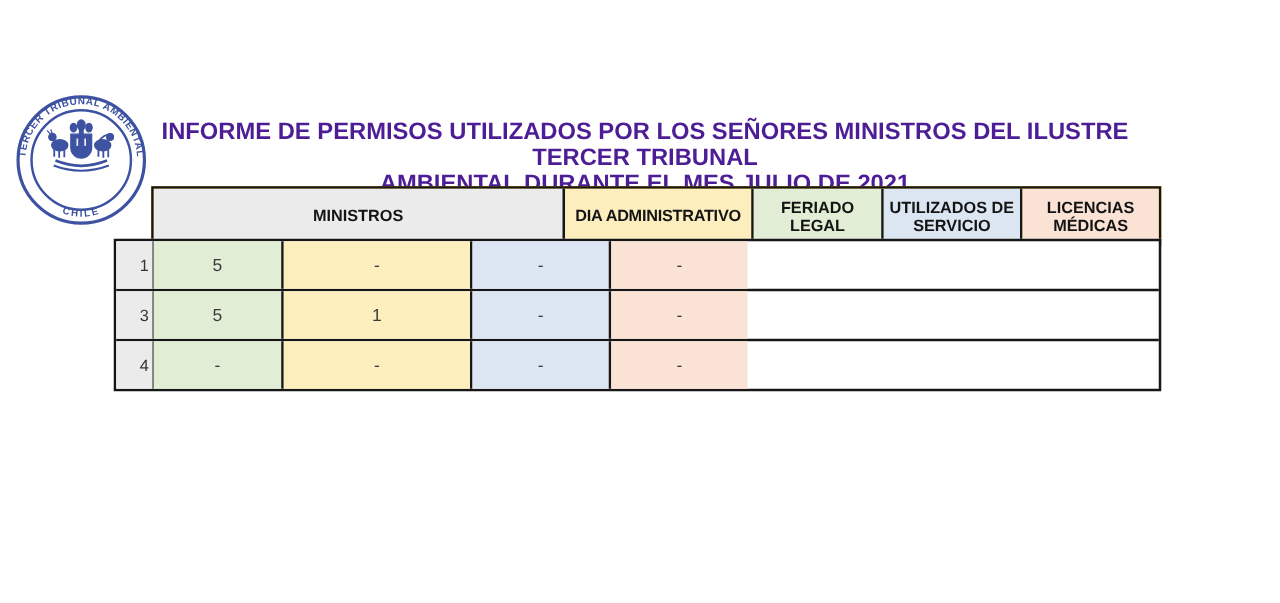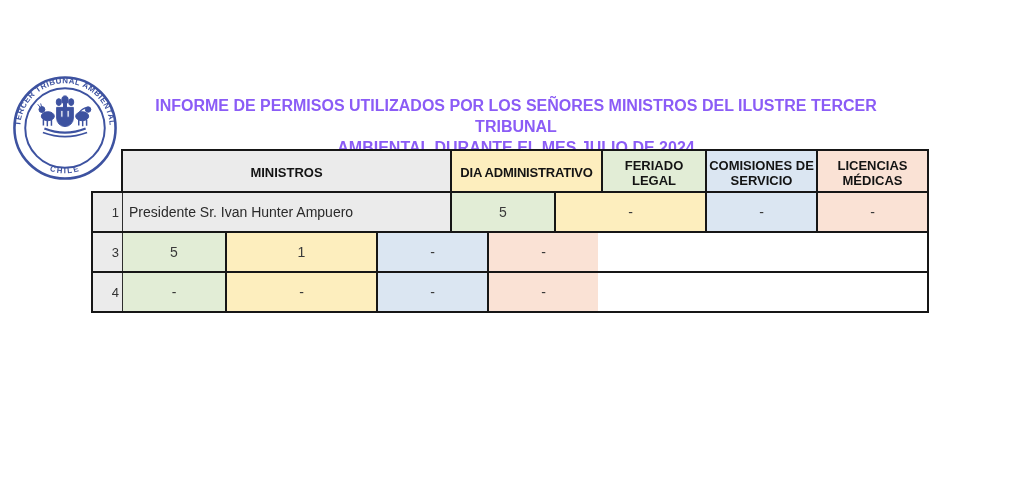--- a/index.html
+++ b/index.html
@@ -9,22 +9,22 @@
     position:relative;
   }
   .canvas{position:absolute;left:0;top:0;width:1024px;height:482px;background:#ffffff;}
 
   
   .logo{position:absolute;left:11px;top:74px;width:108px;height:108px;}
 
   
   .title{
     position:absolute;left:115px;top:95px;width:802px;
-    text-align:center;font-weight:bold;font-size:16px;line-height:21px;
-    color:#8b5cf6;letter-spacing:0px;
+    text-align:center;font-weight:bold;font-size:19px;line-height:21px;
+    color:#4c1d95;letter-spacing:0px;
   }
 
   
   .thead{
     position:absolute;left:121px;top:149px;height:48px;width:808px;
     box-sizing:border-box;border:2px solid #161616;
     display:flex;background:#eab308;
   }
   .hcell{
     box-sizing:border-box;border-right:2px solid #161616;
@@ -99,36 +99,35 @@
       <path d="M69.5 39.2 q5.5 -6.5 10.5 -4.4" fill="none" stroke-width="1.3"></path>
       <path d="M69 46 v6.4 M73 47 v6.2 M77 46.4 v6.4" fill="none" stroke-width="1.5"></path>
 
       <path d="M34 55.5 q21 8.5 42 0" fill="none" stroke-width="2.2"></path>
       <path d="M32.5 59.5 q22.5 8.5 45 0" fill="none" stroke-width="1.6"></path>
     </g>
   </svg>
 
   <div class="title">
     <div>INFORME DE PERMISOS UTILIZADOS POR LOS SEÑORES MINISTROS DEL ILUSTRE TERCER TRIBUNAL</div>
-    <div>AMBIENTAL DURANTE EL MES JULIO DE 2024</div>
+    <div>AMBIENTAL DURANTE EL MES JULIO DE 2021</div>
   </div>
 
   <div class="thead">
     <div class="hcell w-name" style="background: rgb(235, 235, 235);">MINISTROS</div>
     <div class="hcell w-dia nowrap" style="background: rgb(253, 238, 190);">DIA ADMINISTRATIVO</div>
     <div class="hcell w-feriado" style="background: rgb(226, 237, 214);">FERIADO LEGAL</div>
-    <div class="hcell w-comisiones" style="background: rgb(219, 230, 242);">COMISIONES DE SERVICIO</div>
+    <div class="hcell w-comisiones" style="background: rgb(219, 230, 242);">UTILIZADOS DE SERVICIO</div>
     <div class="hcell w-licencias" style="background: rgb(250, 226, 213);">LICENCIAS MÉDICAS</div>
   </div>
 
   <div class="tbody">
 
     <div class="trow">
       <div class="cell cnum" style="background: rgb(235, 235, 235);">1</div>
-      <div class="cell cname" style="background: rgb(235, 235, 235);">Presidente Sr. Ivan Hunter Ampuero</div>
       <div class="cell cval w-feriado" style="background: rgb(226, 237, 214);">5</div>
       <div class="cell cval w-dia" style="background: rgb(253, 238, 190);">-</div>
       <div class="cell cval w-comisiones" style="background: rgb(219, 230, 242);">-</div>
       <div class="cell cval w-licencias" style="background: rgb(250, 226, 213);">-</div>
     </div>
 
     <div class="trow">
       <div class="cell cnum" style="background: rgb(235, 235, 235);">3</div>
       <div class="cell cval w-feriado" style="background: rgb(226, 237, 214);">5</div>
       <div class="cell cval w-dia" style="background: rgb(253, 238, 190);">1</div>

